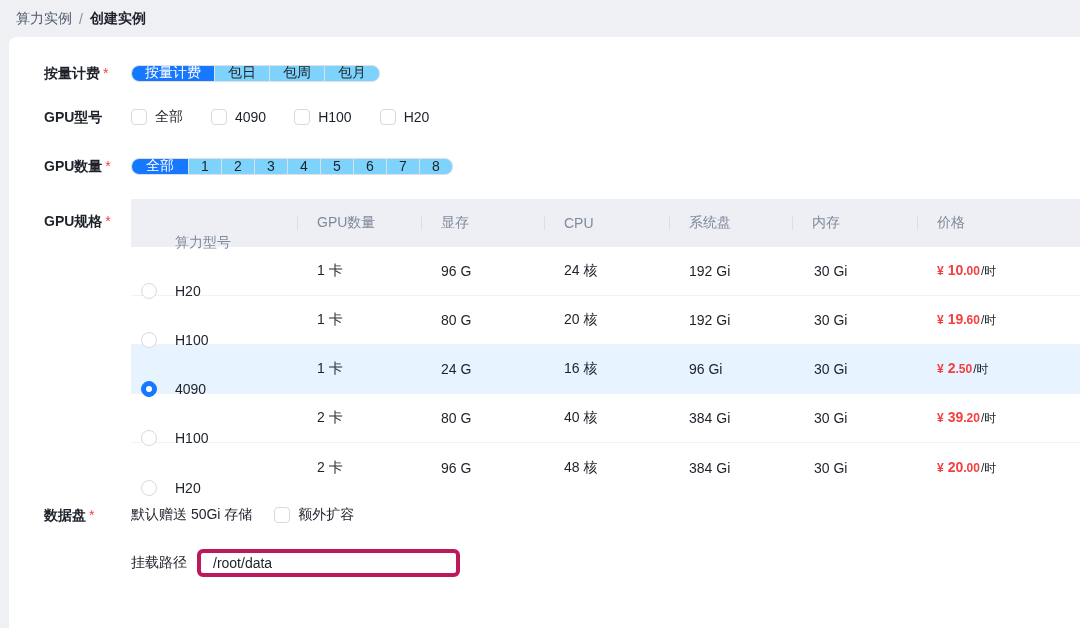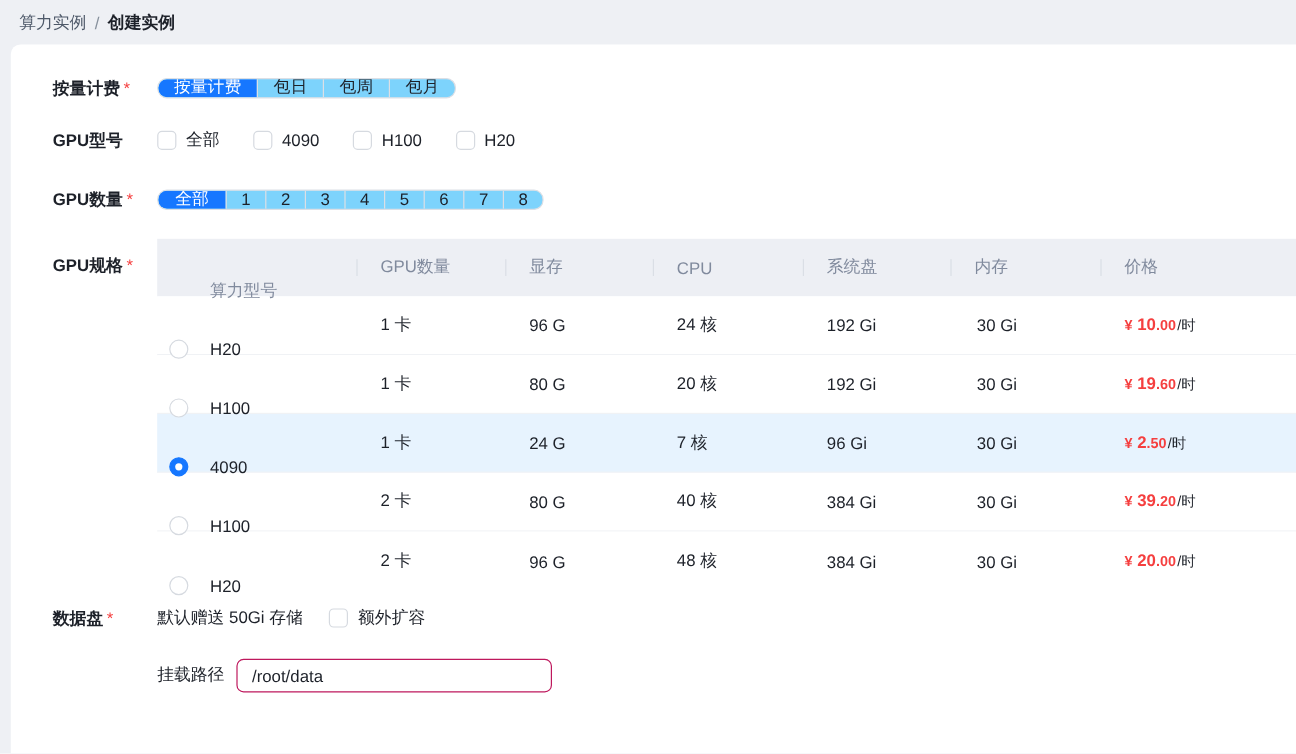--- a/index.html
+++ b/index.html
@@ -97,21 +97,21 @@
   .price .pdec { color:var(--price-red); font-size:12px; font-weight:700; }
   .price .punit { color:#1d2129; font-size:12px; margin-left:1px; }
 
   
   .row-disk { margin-top:13px; align-items:center; height:20px; }
   .row-disk .form-label { line-height:20px; }
   .disk-line { display:flex; align-items:center; gap:22px; }
   .row-mount { margin-top:24px; margin-left:87px; display:flex; align-items:center; }
   .mount-label { font-size:14px; color:#1d2129; margin-right:10px; }
   .mount-input {
-    width:263px; height:28px; border:1px solid #be185d; border-radius:6px;
+    width:263px; height:28px; border:4px solid #be185d; border-radius:6px;
     padding:0 12px; font-size:14px; color:#1d2129; outline:none;
     font-family:"Liberation Sans","DejaVu Sans",sans-serif;
   }
 </style>
 </head>
 <body>
 
 <div class="breadcrumb">
   <span class="bc-parent">算力实例</span>
   <span class="bc-sep">/</span>
@@ -221,21 +221,21 @@
             <span class="punit">/时</span>
           </div>
         </div>
         <div class="trow selected">
           <div class="td c0">
             <div class="radio checked"></div>
             <div class="model-name">4090</div>
           </div>
           <div class="td c1">1 卡</div>
           <div class="td c2">24 G</div>
-          <div class="td c3">7 核</div>
+          <div class="td c3">16 核</div>
           <div class="td c4">96 Gi</div>
           <div class="td c5">30 Gi</div>
           <div class="td c6 price">
             <span class="yen">¥</span>
             <span class="pint">2</span>
             <span class="pdec">.50</span>
             <span class="punit">/时</span>
           </div>
         </div>
         <div class="trow">

